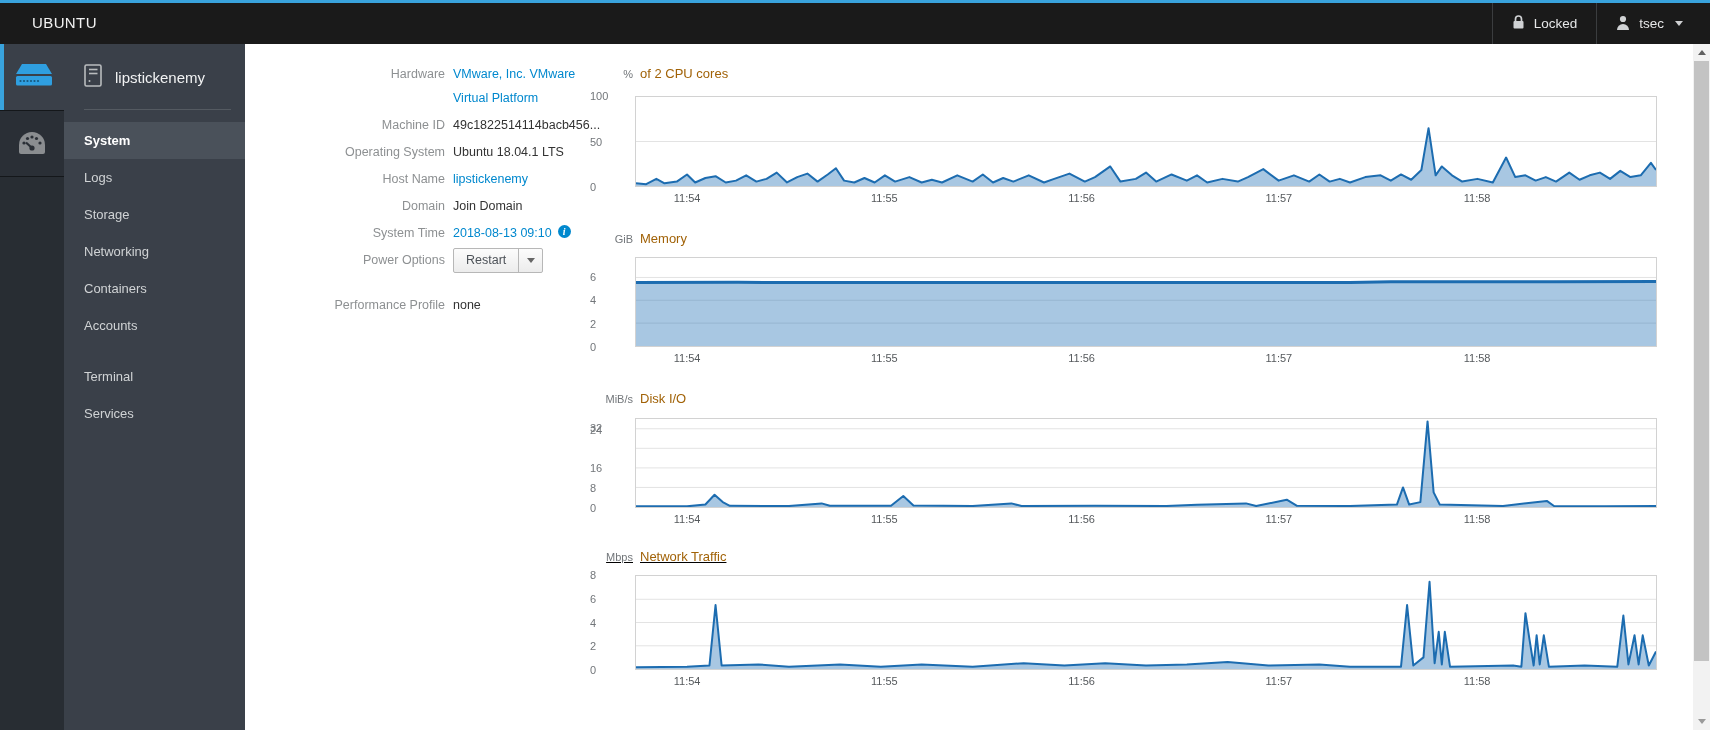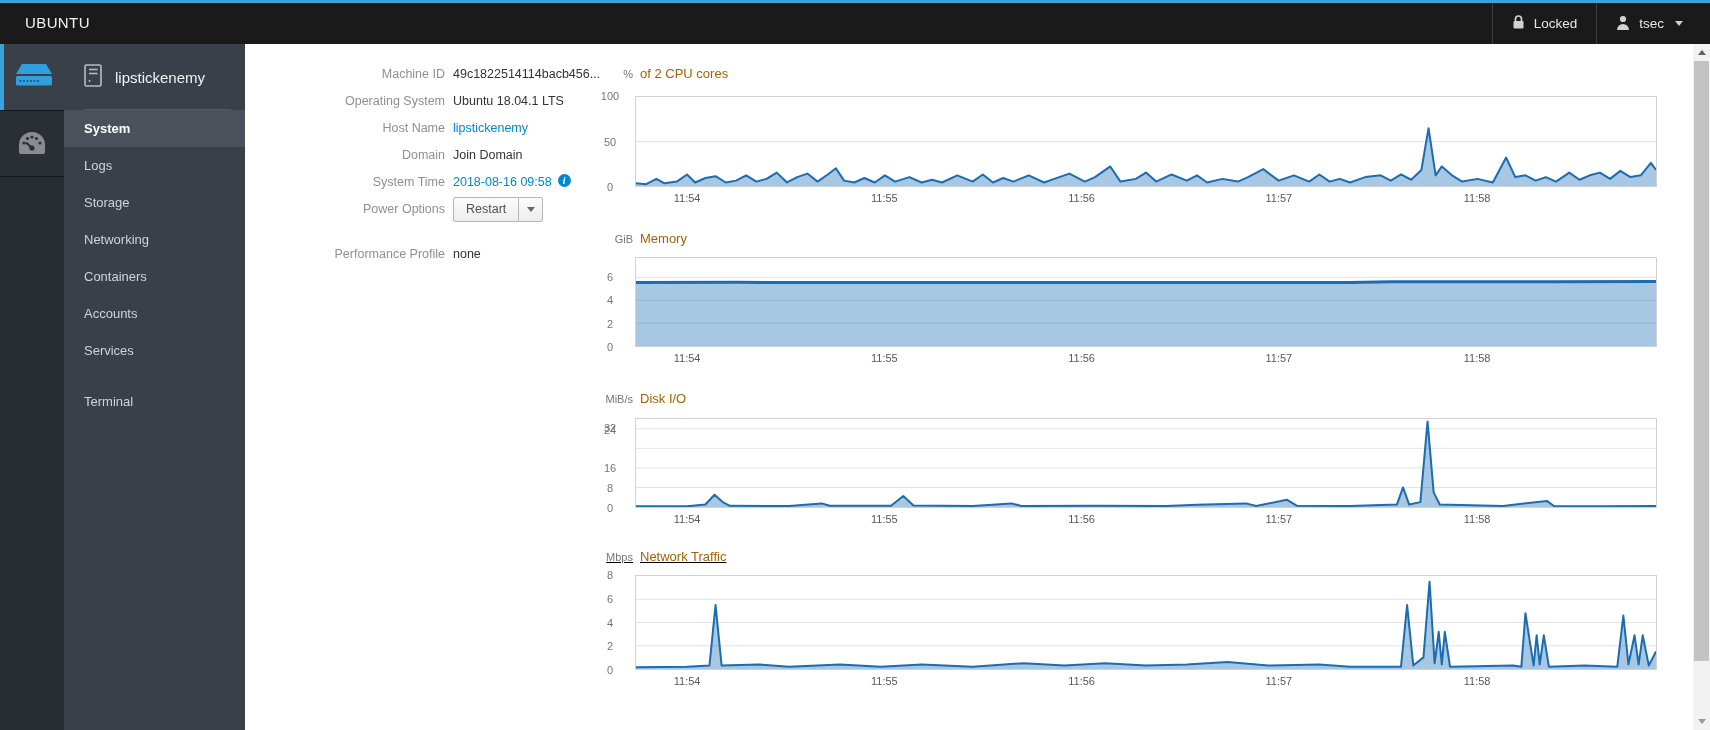--- a/index.html
+++ b/index.html
@@ -2,35 +2,35 @@
 <html><head>
 <meta charset="utf-8">
 <style>
   *{margin:0;padding:0;box-sizing:border-box}
   html,body{width:1710px;height:730px}
   body{font-family:"Liberation Sans",sans-serif;background:#fff;overflow:hidden;position:relative}
 
   
   .masthead{position:absolute;top:0;left:0;width:1710px;height:44px;background:#1a1a1a;z-index:30}
   .masthead-accent{height:3px;background:#39a3dd}
-  .brand{position:absolute;left:25px;top:14px;color:#f2f2f2;font-size:15px;letter-spacing:.4px}
+  .brand{position:absolute;left:32px;top:14px;color:#f2f2f2;font-size:15px;letter-spacing:.4px}
   .mast-right{position:absolute;right:8px;top:3px;height:41px;display:flex}
   .mast-item{display:flex;align-items:center;gap:9px;padding:0 19px;border-left:1px solid #3b3d3f;color:#e6e7e8;font-size:13.5px;cursor:pointer}
   .caret-down{width:0;height:0;border-left:4px solid transparent;border-right:4px solid transparent;border-top:5px solid #cfd0d2;margin-left:2px}
 
   
   .icon-strip{position:absolute;left:0;top:44px;width:64px;height:686px;background:#282d33;z-index:20}
   .host-cell{position:absolute;top:0;left:0;width:64px;height:66px;background:#3a4049;border-left:4px solid #39a3dd;display:flex;align-items:center;justify-content:center;cursor:pointer}
   .dash-cell{position:absolute;top:66px;left:0;width:64px;height:67px;background:#2a2f36;border-top:1px solid #14171a;border-bottom:1px solid #14171a;display:flex;align-items:center;justify-content:center;cursor:pointer}
 
   
   .sidebar{position:absolute;left:64px;top:44px;width:181px;height:686px;background:#3a4049;z-index:20}
   .host-header{position:relative;height:66px;display:flex;align-items:center;gap:13px;padding-left:20px;color:#f1f2f3;font-size:15px}
   .host-header::after{content:"";position:absolute;left:20px;right:14px;bottom:0;height:1px;background:#545a61}
-  .nav-list{list-style:none;margin-top:0}
+  .nav-list{list-style:none;margin-top:12px}
   .nav-item{padding:11px 20px;font-size:13px;color:#d0d3d5;cursor:pointer}
   .nav-item.selected{background:#4a515a;color:#fff;font-weight:700}
   .nav-item.separated{margin-top:14px}
 
   
   #info-fields{position:absolute;left:245px;top:66px;width:350px;z-index:1}
   .field-row{display:flex;margin-bottom:10px;line-height:17px;font-size:12.5px;align-items:flex-start}
   .f-label{width:200px;text-align:right;color:#8d9092;flex:none}
   .f-value{margin-left:8px;color:#333}
   .f-value.link{color:#0088ce;cursor:pointer}
@@ -42,21 +42,21 @@
   .caret-dark{width:0;height:0;border-left:4px solid transparent;border-right:4px solid transparent;border-top:5px solid #666}
   .info-circle{display:inline-block;width:13px;height:13px;border-radius:50%;background:#0088ce;color:#fff;font-size:10px;line-height:13px;text-align:center;font-weight:700;font-style:italic;font-family:"Liberation Serif",serif;margin-left:6px;vertical-align:-2px;cursor:pointer}
 
   
   #charts{position:absolute;left:590px;top:0;width:1110px;height:730px}
   .chart-title{position:absolute;left:0;display:flex;align-items:baseline;font-size:13px;height:16px}
   .chart-unit{width:43px;text-align:right;color:#72767a;font-size:11px;flex:none}
   .chart-link{margin-left:7px;color:#a16207;cursor:pointer}
   .chart-plot{position:absolute;left:45px;width:1022px;border:1px solid #d2d2d2;background:#fff}
   .chart-plot svg{display:block;width:100%;height:100%}
-  .ytick{position:absolute;left:0;width:40px;text-align:center;font-size:11px;color:#72767a}
+  .ytick{position:absolute;left:0;width:40px;text-align:left;font-size:11px;color:#72767a}
   .xtick{position:absolute;width:44px;text-align:center;font-size:11px;color:#55595c}
 
   
   .scrollbar{position:absolute;right:0;top:44px;width:17px;height:686px;background:#f2f2f2;z-index:25}
   .sb-btn{position:absolute;left:0;width:17px;height:17px;display:flex;align-items:center;justify-content:center;cursor:pointer}
   .sb-up{top:0}.sb-down{bottom:0}
   .tri-up{width:0;height:0;border-left:4px solid transparent;border-right:4px solid transparent;border-bottom:5px solid #606060}
   .tri-dn{width:0;height:0;border-left:4px solid transparent;border-right:4px solid transparent;border-top:5px solid #9a9a9a}
   .sb-thumb{position:absolute;left:1px;top:17px;width:15px;height:600px;background:#c3c3c3;cursor:pointer}
 </style>
@@ -132,45 +132,52 @@
     </span>
     <span>lipstickenemy</span>
   </div>
   <ul class="nav-list" id="nav-list">
       <li class="nav-item selected">System</li>
       <li class="nav-item">Logs</li>
       <li class="nav-item">Storage</li>
       <li class="nav-item">Networking</li>
       <li class="nav-item">Containers</li>
       <li class="nav-item">Accounts</li>
+      <li class="nav-item separated">Terminal</li>
       <li class="nav-item">Services</li>
-      <li class="nav-item separated">Terminal</li>
     </ul>
 </nav>
 
 <div id="info-fields">
     <div class="field-row">
+      <span class="f-label">Hardware</span>
+      <span class="f-value link two-line">
+        <div>VMware, Inc. VMware</div>
+        <div>Virtual Platform</div>
+      </span>
+    </div>
+    <div class="field-row">
       <span class="f-label">Machine ID</span>
       <span class="f-value">49c1822514114bacb456...</span>
     </div>
     <div class="field-row">
       <span class="f-label">Operating System</span>
       <span class="f-value">Ubuntu 18.04.1 LTS</span>
     </div>
     <div class="field-row">
       <span class="f-label">Host Name</span>
       <span class="f-value link">lipstickenemy</span>
     </div>
     <div class="field-row">
       <span class="f-label">Domain</span>
       <span class="f-value">Join Domain</span>
     </div>
     <div class="field-row">
       <span class="f-label">System Time</span>
-      <span class="f-value link">2018-08-16 09:58</span>
+      <span class="f-value link">2018-08-13 09:10</span>
       <span class="info-circle">i</span>
     </div>
     <div class="field-row row-button">
       <span class="f-label">Power Options</span>
       <span class="f-value"><span class="pf-split-btn">
           <span class="main">Restart</span>
           <span class="caret-seg">
             <span class="caret-dark"></span>
           </span>
         </span></span>

